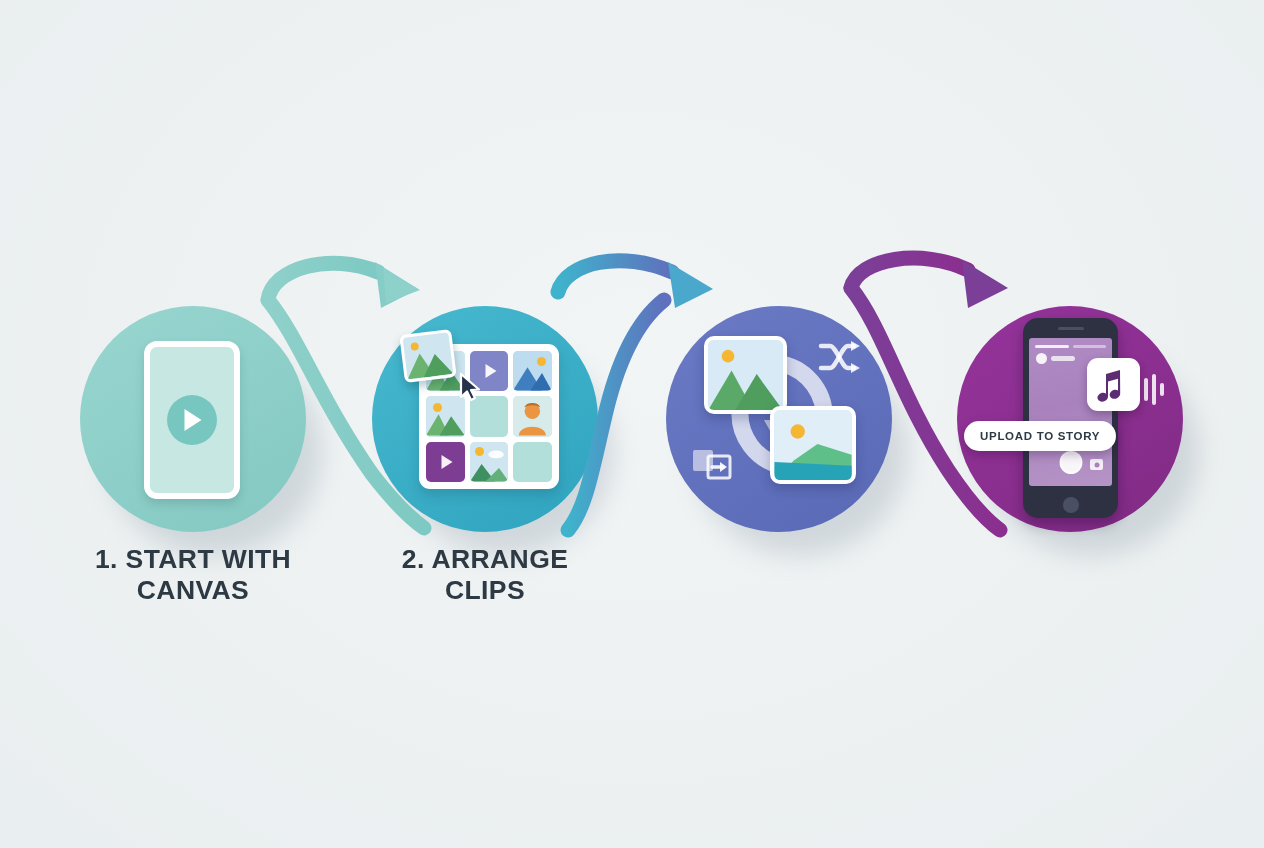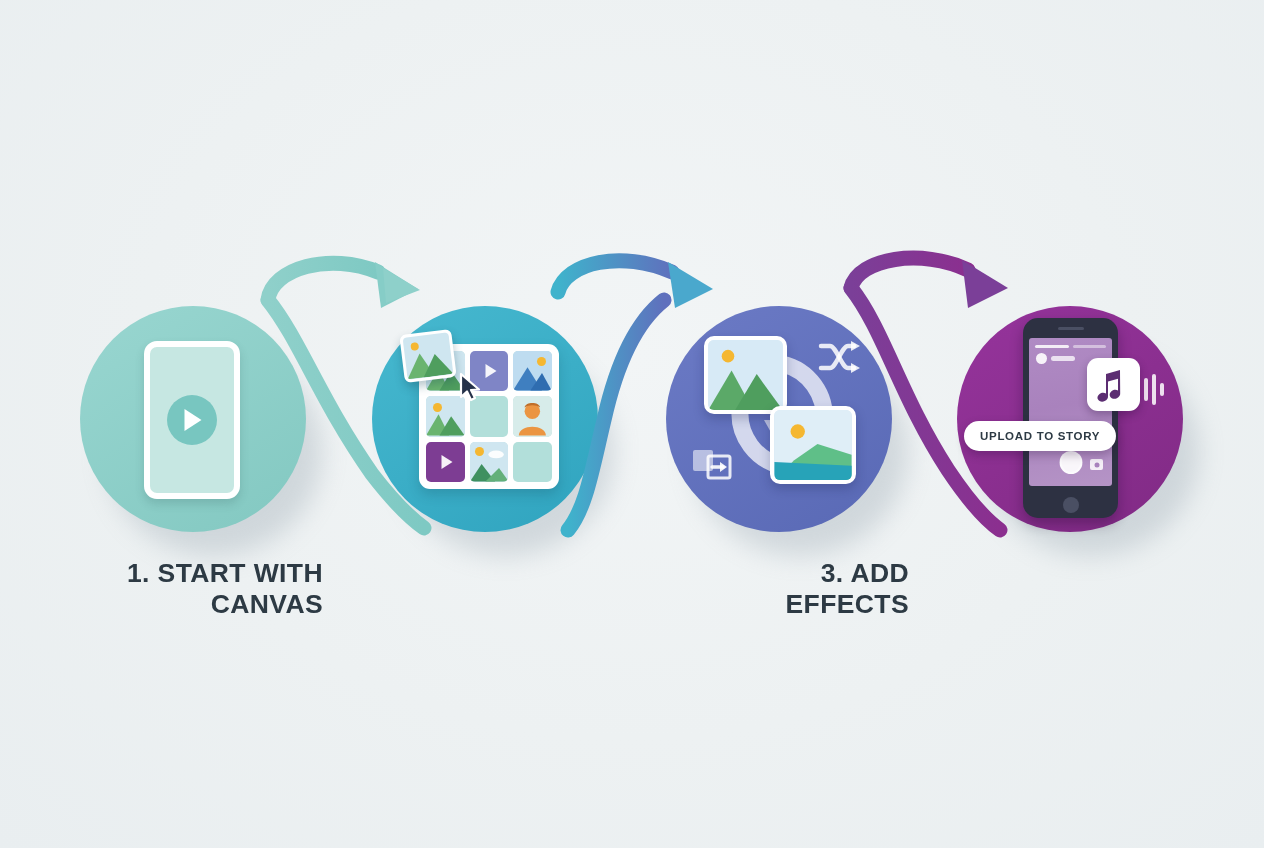--- a/index.html
+++ b/index.html
@@ -22,38 +22,38 @@
     position: absolute;
     left: 0;
     top: 0;
     width: 1264px;
     height: 848px;
     pointer-events: none;
   }
   .step {
     position: absolute;
     width: 260px;
-    text-align: right;
+    text-align: center;
   }
   .circle-wrap {
     position: relative;
     width: 226px;
     height: 226px;
     margin: 0 auto;
   }
   .circle {
     position: absolute;
     left: 0; top: 0;
     width: 226px;
     height: 226px;
     border-radius: 50%;
     overflow: visible;
   }
   .step-label {
-    margin-top: 26px;
+    margin-top: 12px;
     font-size: 26.5px;
     font-weight: 700;
     letter-spacing: 0.4px;
     line-height: 1.18;
     color: #2d3a44;
     text-transform: uppercase;
     white-space: pre-line;
   }
 
   
@@ -375,20 +375,22 @@
               <path d="M14 36 L26 17 L40 36 Z" fill="#4f9e5e"></path>
             </svg>
           </div>
         </div>
         <svg class="cursor" viewBox="0 0 26 30">
           <path d="M3,2 L3,25 L9,19.5 L13,28 L17,26 L13,18 L21,17.5 Z" fill="#25324a" stroke="#ffffff" stroke-width="2.2" stroke-linejoin="round"></path>
         </svg>
 
       </div>
     </div>
+    <div class="step-label">2. ARRANGE
+CLIPS</div>
   </div>
 
   <div class="step" style="left:649px; top:306px;">
     <div class="circle-wrap">
       <div class="circle">
 
         <svg style="position:absolute;left:30px;top:24px;width:170px;height:170px" viewBox="0 0 170 170">
           <path d="M86,34 A54,54 0 0 1 128,92" stroke="#ffffff" stroke-width="17" fill="none" opacity="0.72" stroke-linecap="butt"></path>
           <path d="M110,88 L146,88 L128,120 Z" fill="#ffffff" opacity="0.74"></path>
           <path d="M86,136 A54,54 0 0 1 44,80" stroke="#ffffff" stroke-width="17" fill="none" opacity="0.72" stroke-linecap="butt"></path>
@@ -423,22 +425,20 @@
 
         <svg style="position:absolute;left:26px;top:140px;width:44px;height:36px" viewBox="0 0 44 36">
           <rect x="1" y="4" width="20" height="21" rx="2" fill="#ffffff" opacity="0.55"></rect>
           <rect x="16" y="10" width="22" height="22" rx="2" fill="none" stroke="#ffffff" stroke-width="3" opacity="0.85"></rect>
           <path d="M20,21 L31,21" stroke="#ffffff" stroke-width="3.5" opacity="0.9" stroke-linecap="round"></path>
           <path d="M28,16 L35,21 L28,26 Z" fill="#ffffff" opacity="0.9"></path>
         </svg>
 
       </div>
     </div>
-    <div class="step-label">3. ADD
-EFFECTS</div>
   </div>
 
   <div class="step" style="left:940px; top:306px;">
     <div class="circle-wrap">
       <div class="circle">
 
         <svg style="position:absolute;left:96px;top:66px;width:34px;height:34px" viewBox="0 0 34 34">
           <rect class="wave" x="1" y="13" width="4" height="9" rx="2" fill="#ffffff" opacity="0.85"></rect>
           <rect class="wave" x="9" y="6" width="4" height="23" rx="2" fill="#ffffff" opacity="0.85"></rect>
           <rect class="wave" x="17" y="10" width="4" height="15" rx="2" fill="#ffffff" opacity="0.85"></rect>

